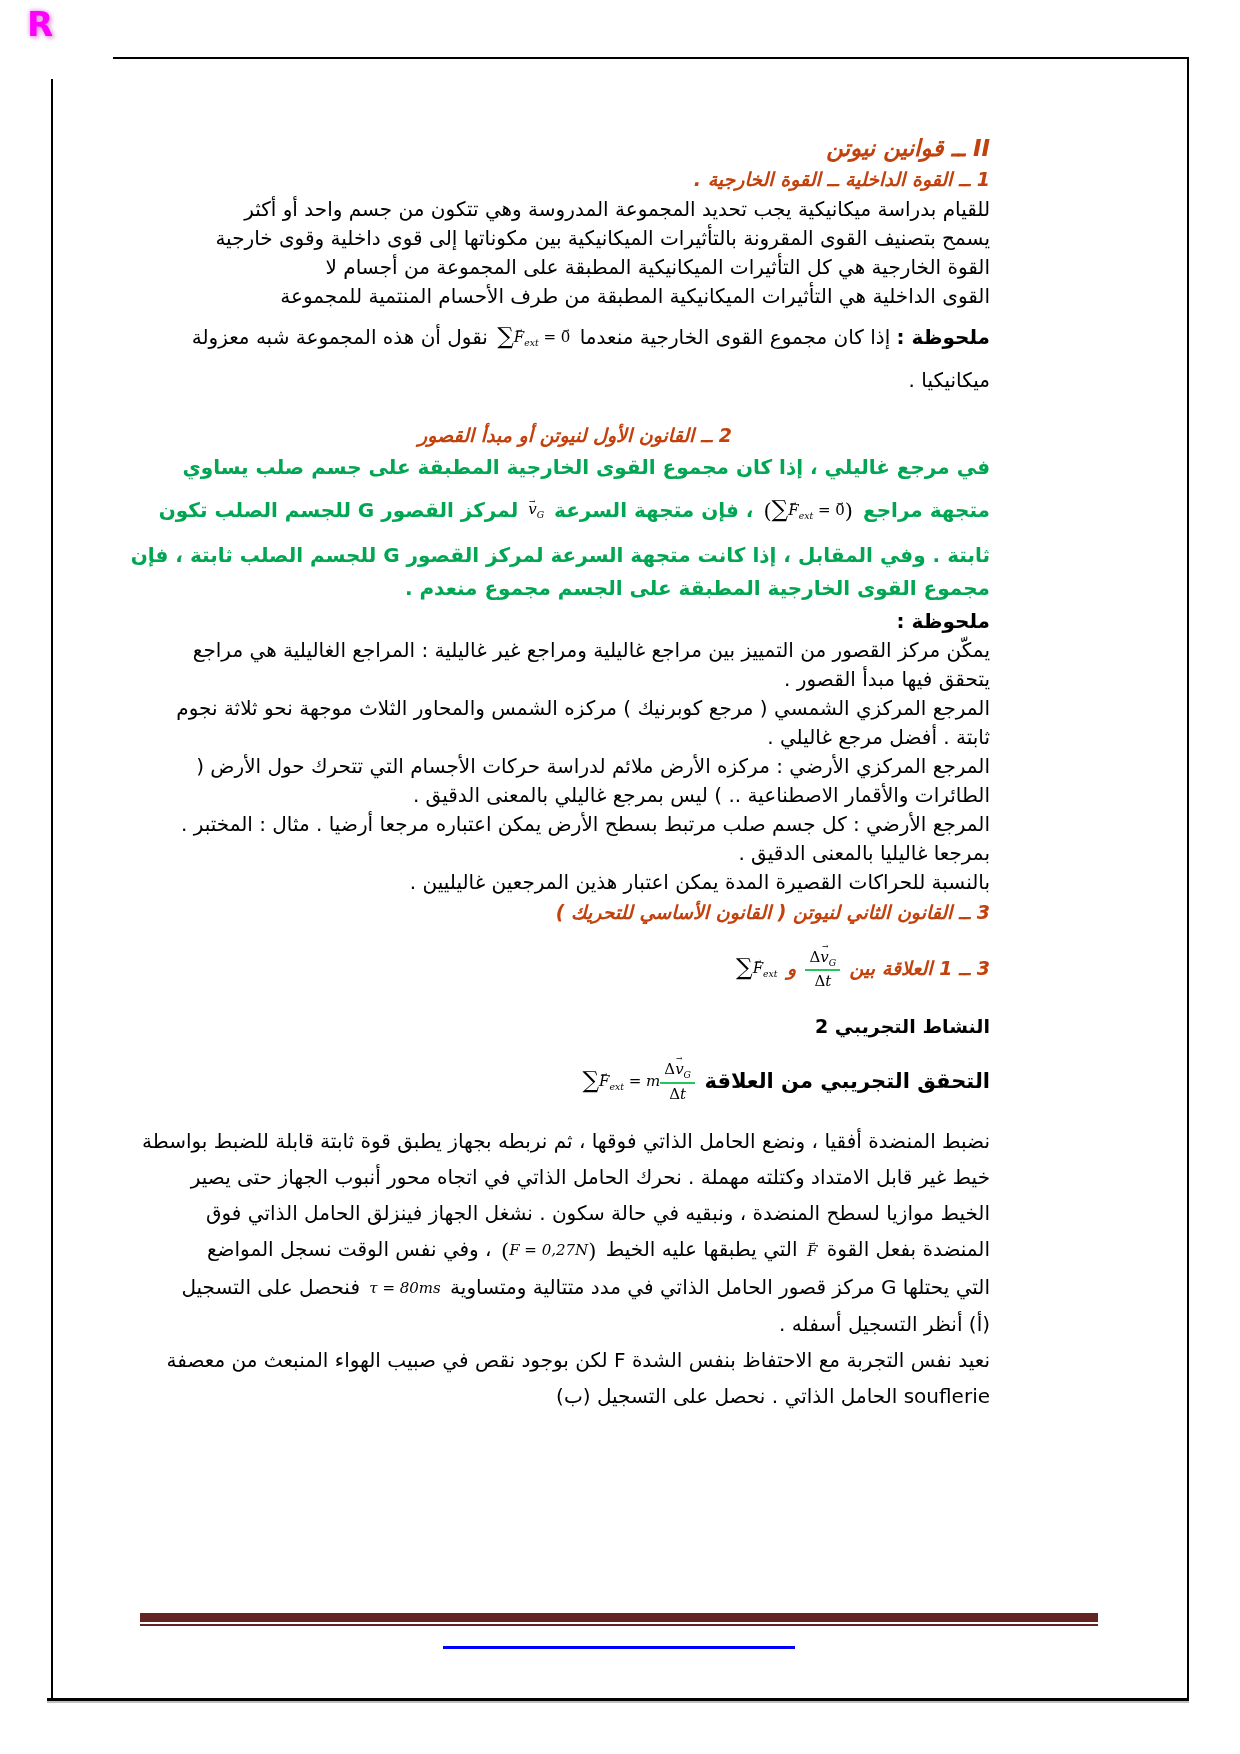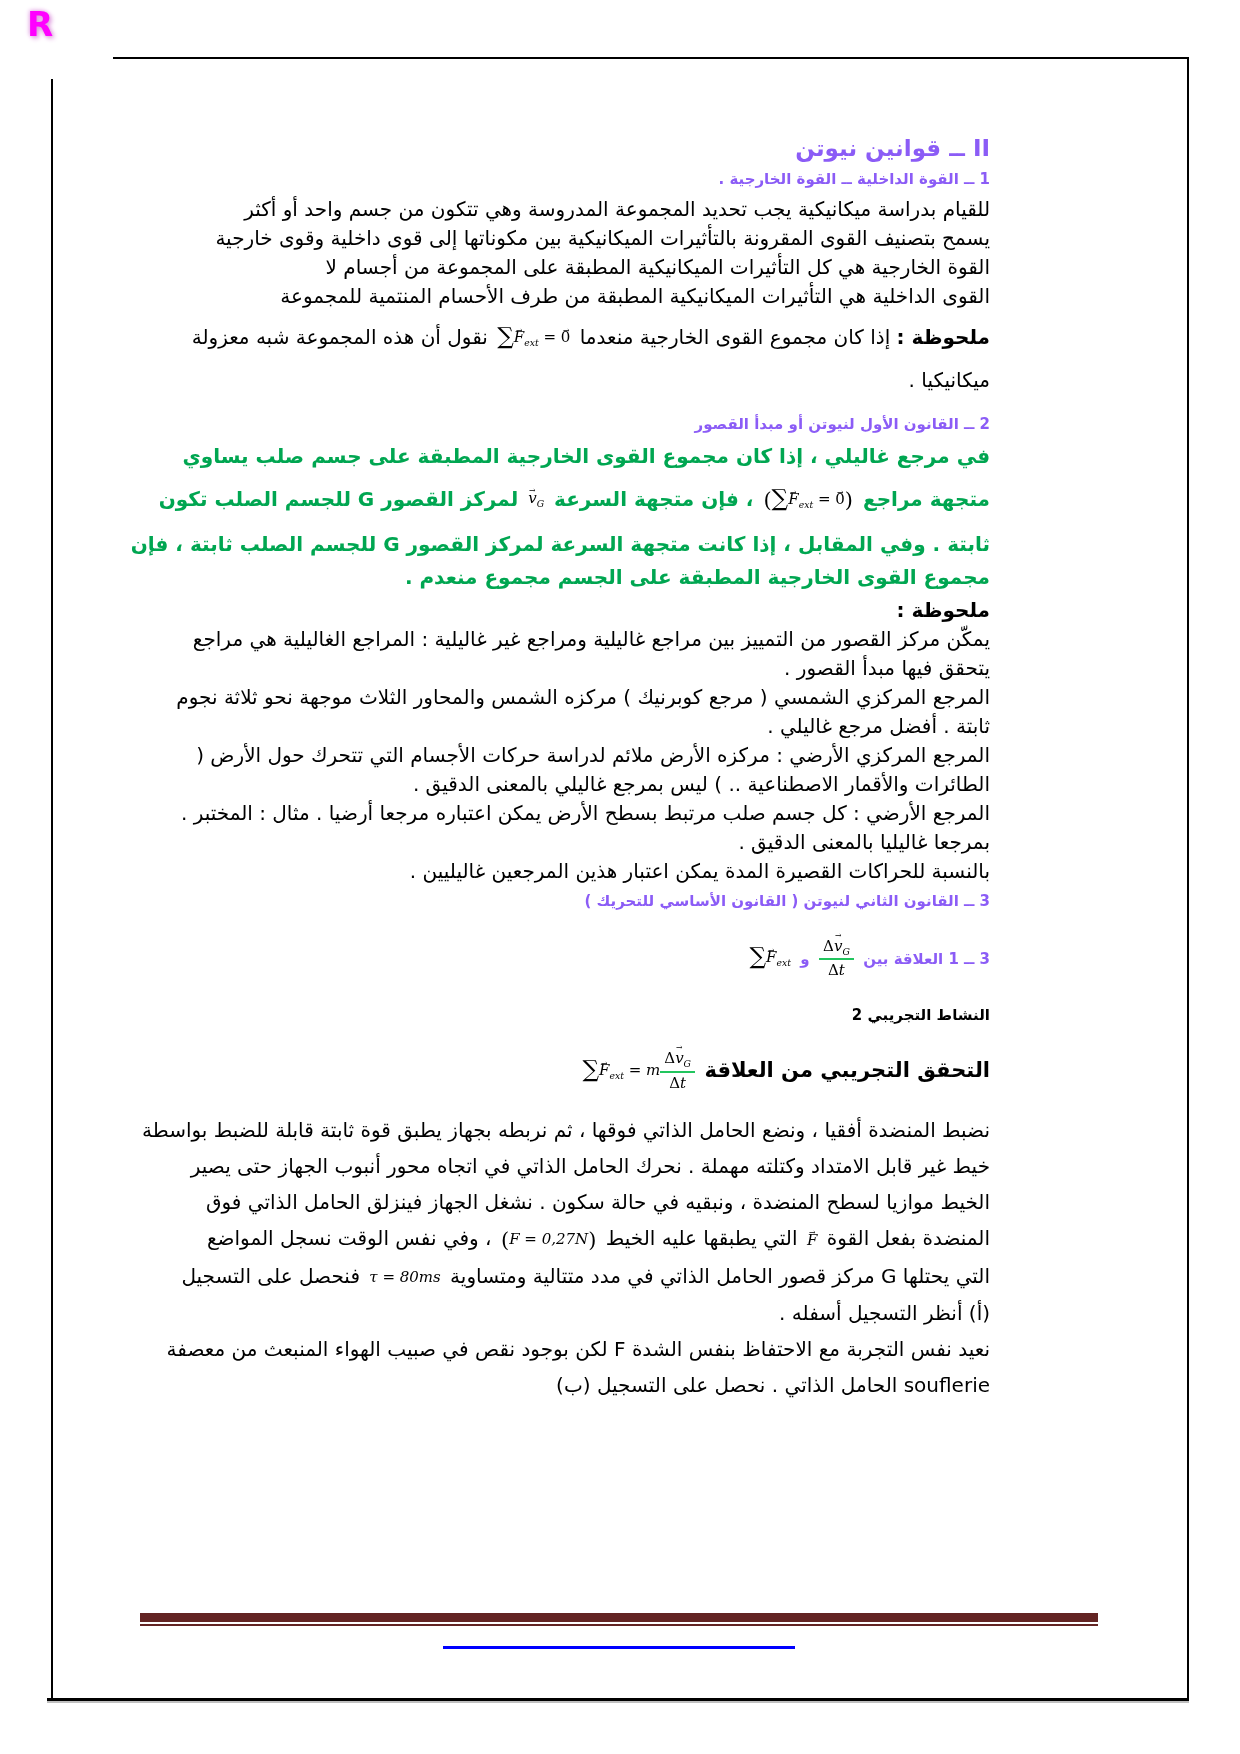--- a/index.html
+++ b/index.html
@@ -17,24 +17,24 @@
     position:absolute;left:27px;top:4px;font-size:34px;font-weight:bold;
     color:#FF00FF;text-shadow:2px 2px 5px #d98fd9, -1px -1px 4px #e8b6ea;
     font-family:"DejaVu Sans",sans-serif;
   }
 
   .doc{
     position:absolute;top:128px;right:250px;width:830px;
     direction:rtl;text-align:right;font-size:20px;color:#000;
   }
   .line{line-height:29px;white-space:nowrap;}
-  .green{color:#8b5cf6;}
+  .green{color:#c2410c;font-style:italic;}
   .h-title{font-size:23px;font-weight:bold;line-height:32px;margin-top:4px;}
-  .h{font-size:15px;font-weight:bold;line-height:31px;}
-  .mt14{margin-top:14px;}
+  .h{font-size:19px;font-weight:bold;line-height:31px;}
+  .mt14{margin-top:25px;text-align:center;}
   .mt8{}
   .mt2{margin-top:2px;}
   .gb{color:#00A651;font-weight:bold;line-height:33px;white-space:nowrap;}
   .tall{line-height:46px;}
   .tall2{line-height:74px;white-space:nowrap;}
   .tall3{line-height:72px;white-space:nowrap;}
   .exp .line{line-height:36px;}
   .note-label{font-weight:bold;}
   .black-b{font-weight:bold;color:#000;}
 

